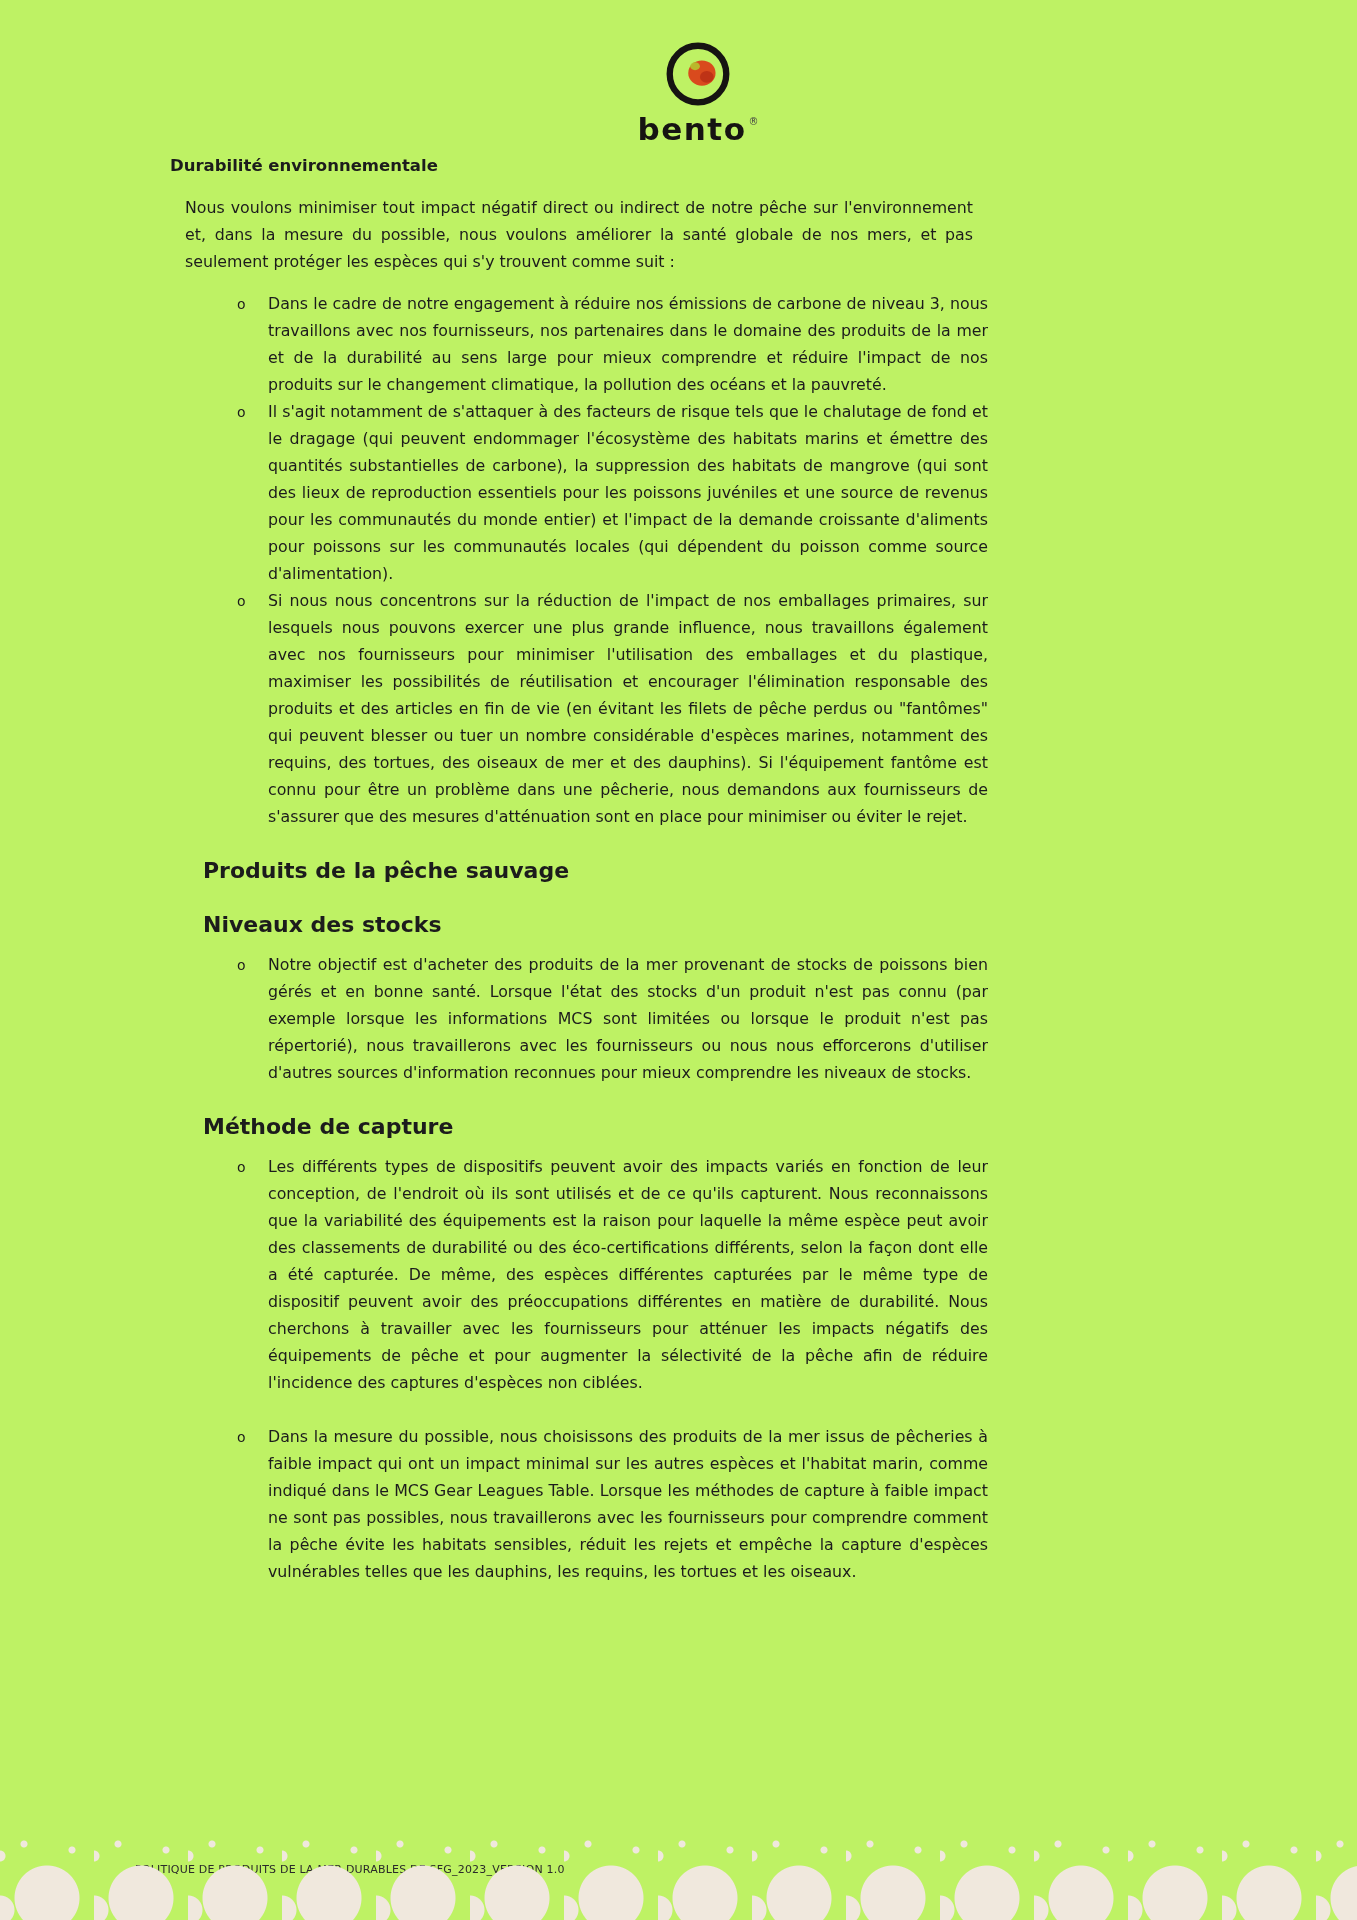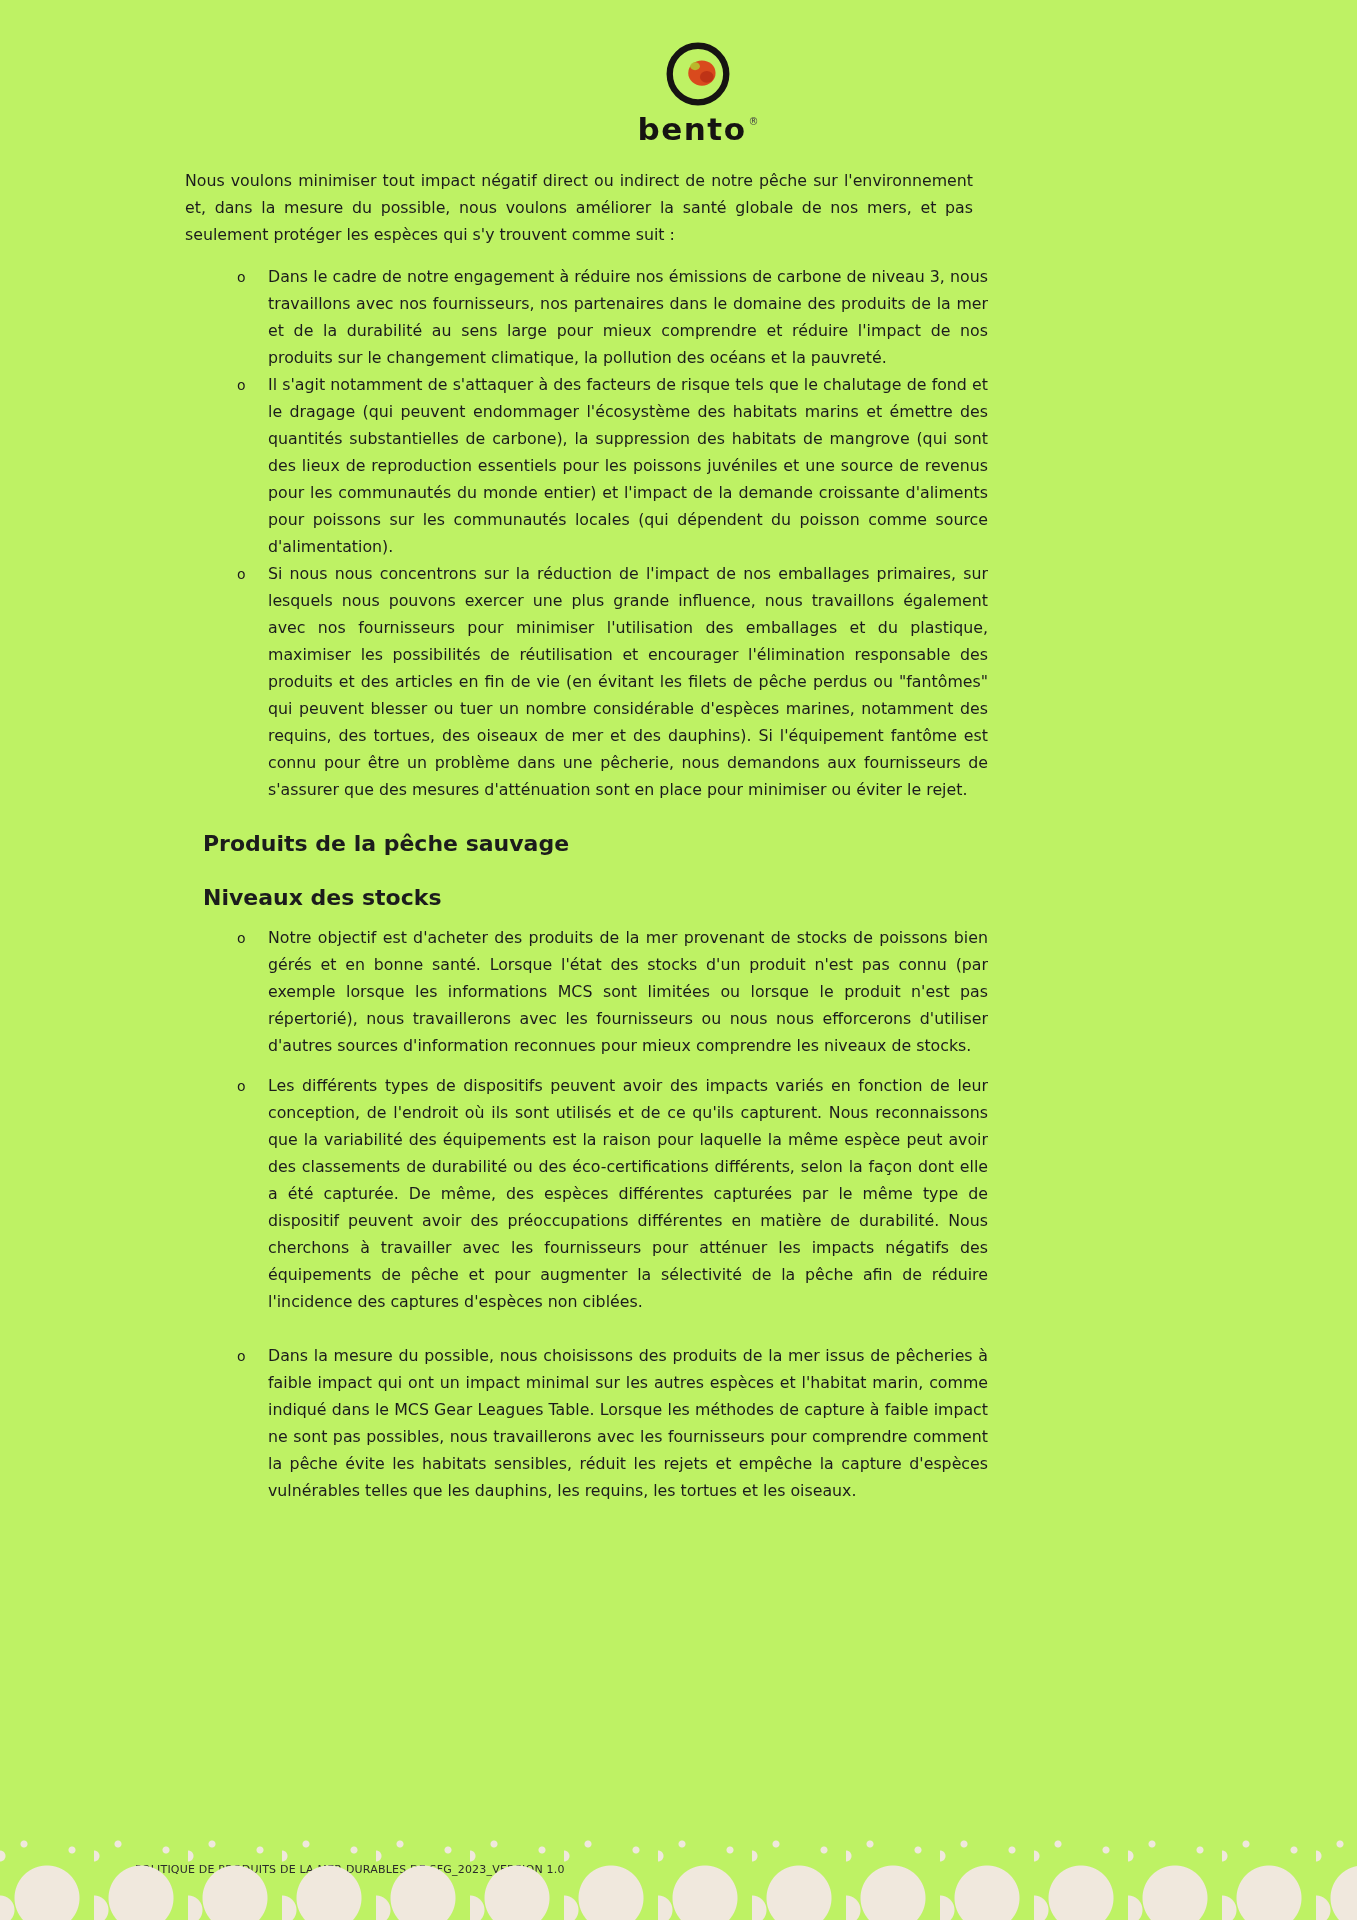--- a/index.html
+++ b/index.html
@@ -133,20 +133,21 @@
       <ellipse cx="37" cy="31" rx="5" ry="4" fill="#b6c32d" opacity="0.9"></ellipse>
     </svg>
     <div class="logo-text-row">
       <span class="logo-text">bento</span>
       <span class="logo-mark">®</span>
     </div>
   </div>
 
   <div class="content">
 
+    <h1 class="h-main">Durabilité environnementale</h1>
 
     <p class="intro">Nous voulons minimiser tout impact négatif direct ou indirect de notre pêche sur l'environnement et, dans la mesure du possible, nous voulons améliorer la santé globale de nos mers, et pas seulement protéger les espèces qui s'y trouvent comme suit :</p>
 
     <ul class="bullets">
       <li>
         <span class="marker">o</span>
         <span>Dans le cadre de notre engagement à réduire nos émissions de carbone de niveau 3, nous travaillons avec nos fournisseurs, nos partenaires dans le domaine des produits de la mer et de la durabilité au sens large pour mieux comprendre et réduire l'impact de nos produits sur le changement climatique, la pollution des océans et la pauvreté.</span>
       </li>
       <li>
         <span class="marker">o</span>
@@ -162,20 +163,21 @@
 
     <h2 class="sub-heading tight">Niveaux des stocks</h2>
 
     <ul class="bullets">
       <li>
         <span class="marker">o</span>
         <span>Notre objectif est d'acheter des produits de la mer provenant de stocks de poissons bien gérés et en bonne santé. Lorsque l'état des stocks d'un produit n'est pas connu (par exemple lorsque les informations MCS sont limitées ou lorsque le produit n'est pas répertorié), nous travaillerons avec les fournisseurs ou nous nous efforcerons d'utiliser d'autres sources d'information reconnues pour mieux comprendre les niveaux de stocks.</span>
       </li>
     </ul>
 
+    <h2 class="sub-heading">Méthode de capture</h2>
 
     <ul class="bullets">
       <li>
         <span class="marker">o</span>
         <span>Les différents types de dispositifs peuvent avoir des impacts variés en fonction de leur conception, de l'endroit où ils sont utilisés et de ce qu'ils capturent. Nous reconnaissons que la variabilité des équipements est la raison pour laquelle la même espèce peut avoir des classements de durabilité ou des éco-certifications différents, selon la façon dont elle a été capturée. De même, des espèces différentes capturées par le même type de dispositif peuvent avoir des préoccupations différentes en matière de durabilité. Nous cherchons à travailler avec les fournisseurs pour atténuer les impacts négatifs des équipements de pêche et pour augmenter la sélectivité de la pêche afin de réduire l'incidence des captures d'espèces non ciblées.</span>
       </li>
       <li class="gap">
         <span class="marker">o</span>
         <span>Dans la mesure du possible, nous choisissons des produits de la mer issus de pêcheries à faible impact qui ont un impact minimal sur les autres espèces et l'habitat marin, comme indiqué dans le MCS Gear Leagues Table. Lorsque les méthodes de capture à faible impact ne sont pas possibles, nous travaillerons avec les fournisseurs pour comprendre comment la pêche évite les habitats sensibles, réduit les rejets et empêche la capture d'espèces vulnérables telles que les dauphins, les requins, les tortues et les oiseaux.</span>
       </li>

